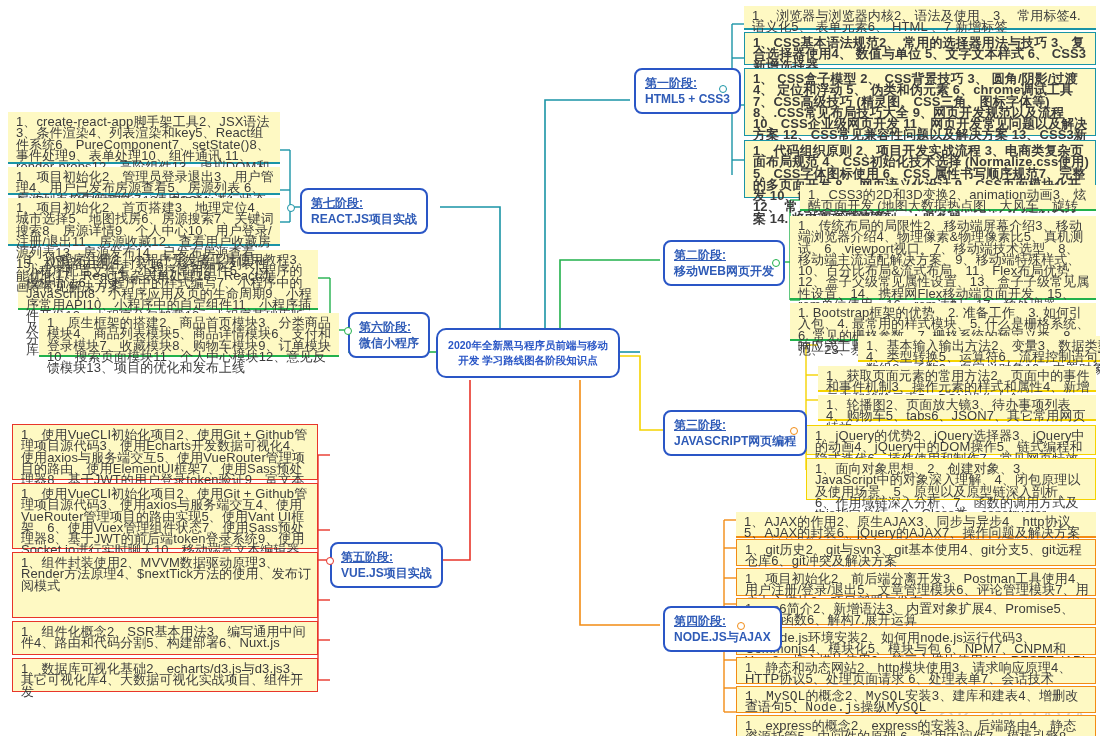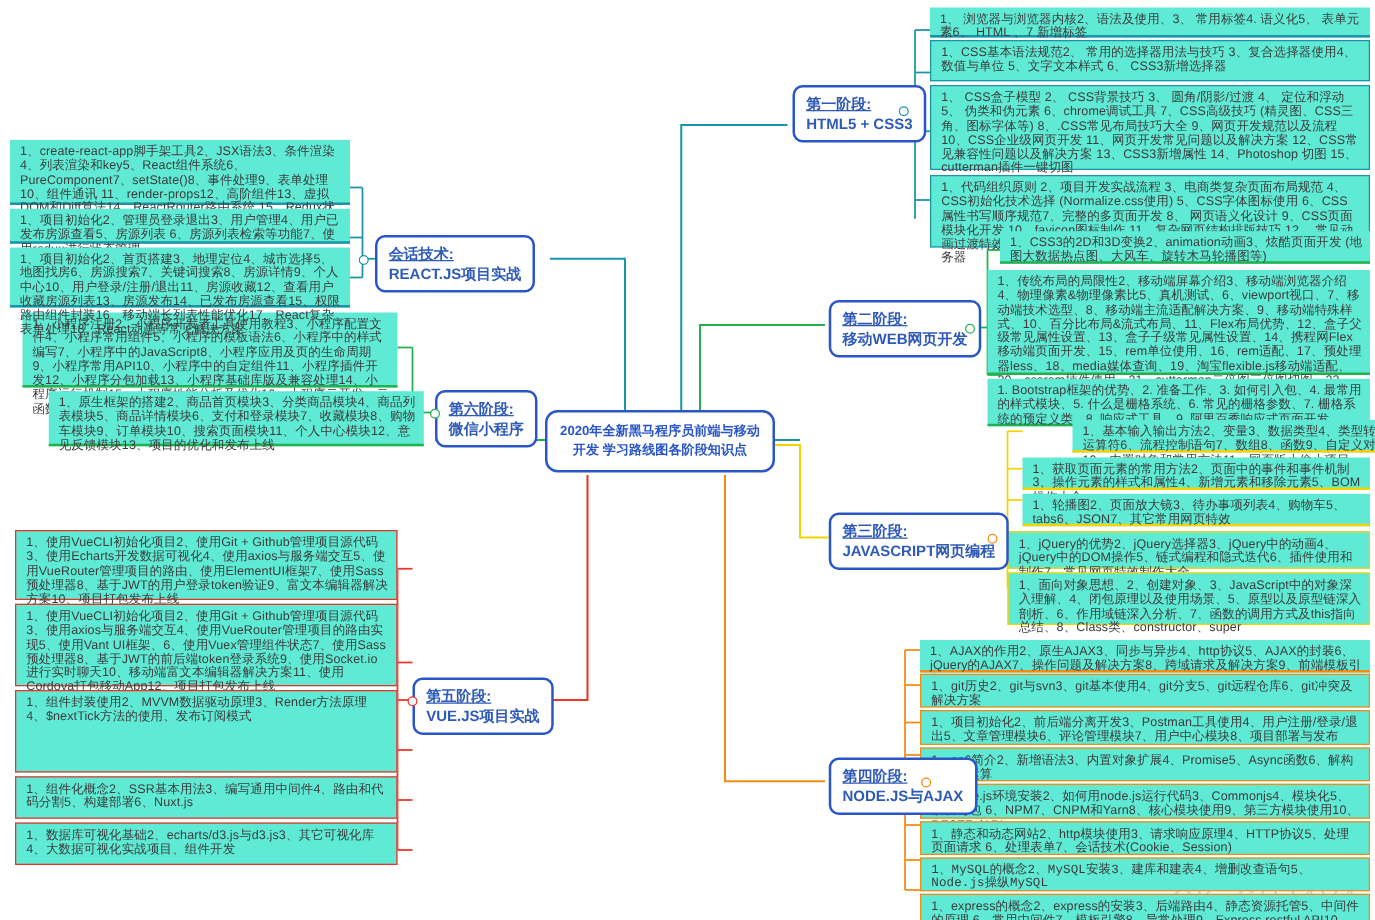--- a/index.html
+++ b/index.html
@@ -46,36 +46,36 @@
     z-index:6;
     white-space:nowrap;
   }
   .stage .ln1{display:block;text-decoration:underline;}
   .stage .ln2{display:block;}
 
   
   .leaf{
     position:absolute;
     box-sizing:border-box;
-    background:#5eead4;
-    font-size:10px;
+    background:#fef9c3;
+    font-size:13px;
     line-height:11.3px;
     color:#3c3c3c;
     padding:4px 6px 4px 8px;
     letter-spacing:0.1px;
     z-index:5;
   }
   
   .u-blue{border-bottom:2px solid #1a94a6;}
   .u-green{border-bottom:2px solid #22b14c;}
   .u-yellow{border-bottom:2px solid #f5d300;}
   .b-red{border:1.6px solid #e8352a;}
   .b-orange{border:1.6px solid #f28c15;}
   .b-yellow{border:1.6px solid #f5d300;}
-  .b-teal{border:1.4px solid #1a94a6;}
+  .b-teal{border:1.4px solid #1a94a6;font-weight:bold;}
 
   .connector-dot{
     position:absolute;
     width:6px;height:6px;border-radius:50%;
     background:#ffffff;
     z-index:7;
   }
   .dot-green{border:1.4px solid #22b14c;}
   .dot-orange{border:1.4px solid #f28c15;}
   .dot-teal{border:1.4px solid #1a94a6;}
@@ -197,21 +197,21 @@
   </div>
   <div class="connector-dot dot-red" style="left:326px;top:557px;"></div>
 
   <div class="stage" style="left:348px;top:312px;">
     <span class="ln1">第六阶段:</span>
     <span class="ln2">微信小程序</span>
   </div>
   <div class="connector-dot dot-green" style="left:344px;top:327px;"></div>
 
   <div class="stage" style="left:300px;top:188px;">
-    <span class="ln1">会话技术:</span>
+    <span class="ln1">第七阶段:</span>
     <span class="ln2">REACT.JS项目实战</span>
   </div>
   <div class="connector-dot dot-teal" style="left:287px;top:204px;"></div>
 
   <div class="leaf u-blue" style="left:744px;top:6px;width:352px;height:24px;">1、 浏览器与浏览器内核2、语法及使用、3、 常用标签4. 语义化5、 表单元素6、 HTML 、7 新增标签</div>
   <div class="leaf b-teal" style="left:744px;top:32px;width:352px;height:33px;">1、CSS基本语法规范2、 常用的选择器用法与技巧 3、复合选择器使用4、 数值与单位 5、文字文本样式 6、 CSS3新增选择器</div>
   <div class="leaf b-teal" style="left:744px;top:68px;width:352px;height:68px;">1、 CSS盒子模型 2、 CSS背景技巧 3、 圆角/阴影/过渡 4、 定位和浮动 5、 伪类和伪元素 6、chrome调试工具 7、CSS高级技巧 (精灵图、CSS三角、图标字体等) 8、.CSS常见布局技巧大全 9、网页开发规范以及流程 10、CSS企业级网页开发 11、网页开发常见问题以及解决方案 12、CSS常见兼容性问题以及解决方案 13、CSS3新增属性 14、Photoshop 切图 15、cutterman插件一键切图</div>
   <div class="leaf b-teal" style="left:744px;top:140px;width:352px;height:58px;">1、代码组织原则 2、项目开发实战流程 3、电商类复杂页面布局规范 4、CSS初始化技术选择 (Normalize.css使用) 5、CSS字体图标使用 6、CSS 属性书写顺序规范7、完整的多页面开发 8、 网页语义化设计 9、CSS页面模块化开发 10、favicon图标制作 11、复杂网页结构排版技巧 12、 常见动画过渡特效 13、电商类常见布局问题解决方案 14. 将电商项目部署到web服务器</div>
 
   <div class="leaf u-green" style="left:800px;top:185px;width:296px;height:26px;">1、CSS3的2D和3D变换2、animation动画3、炫酷页面开发 (地图大数据热点图、大风车、旋转木马轮播图等)</div>

